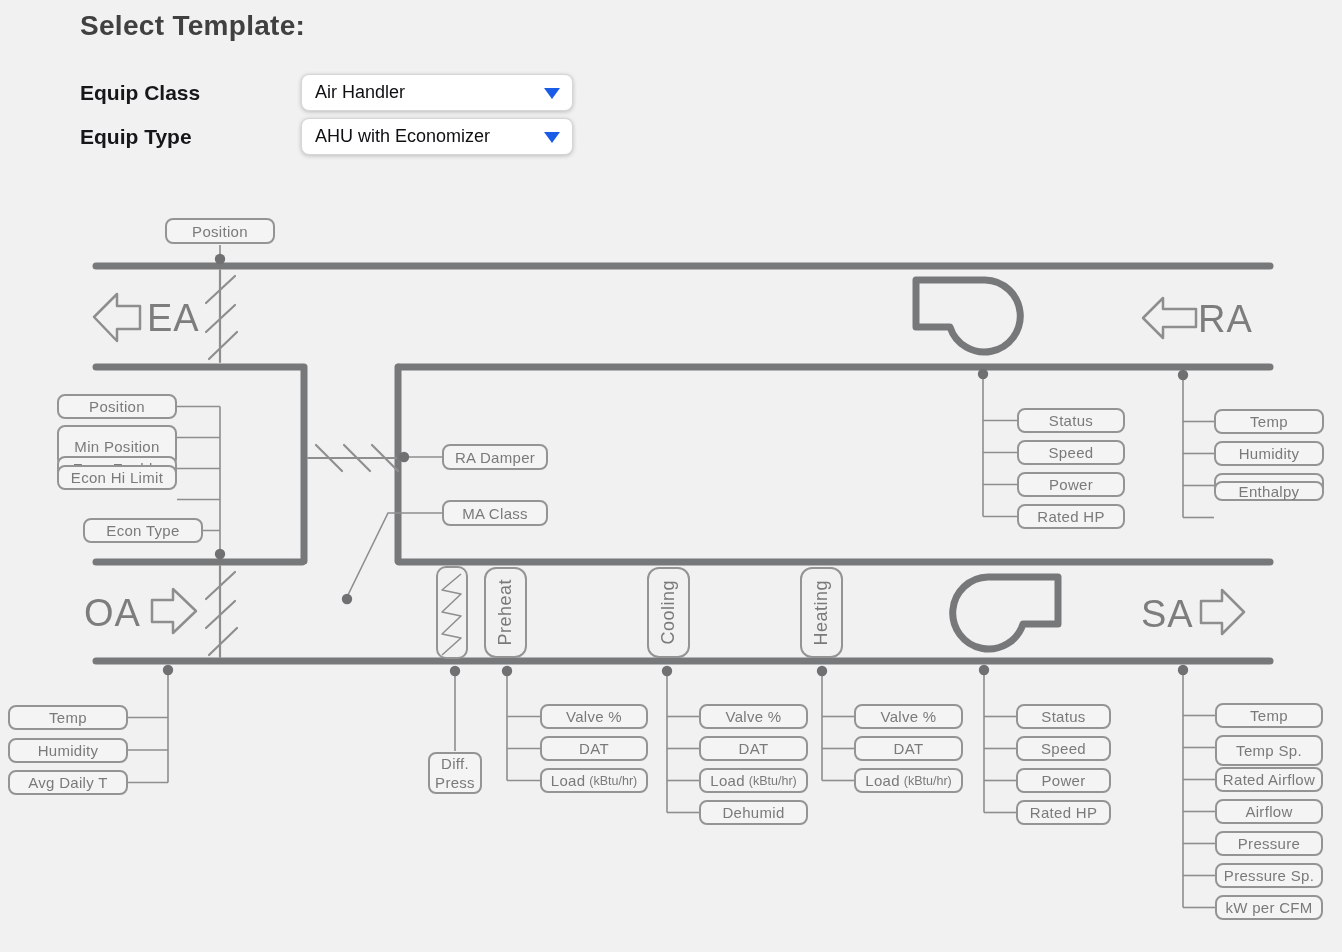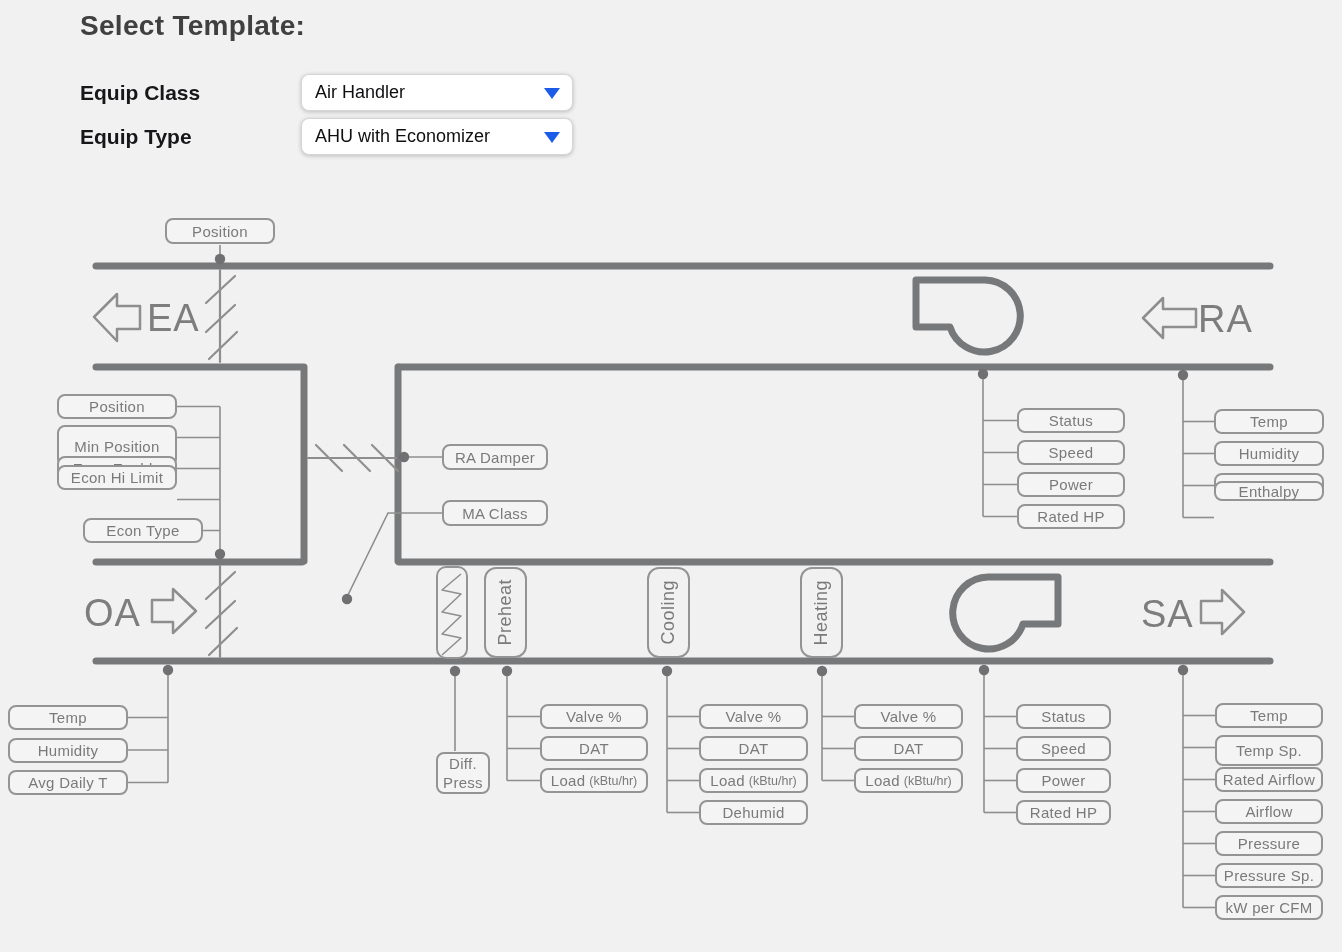--- a/index.html
+++ b/index.html
@@ -39,21 +39,21 @@
   }
 
   .chip{
     position:absolute;box-sizing:border-box;
     border:2px solid #949494;border-radius:8px;background:#f4f4f5;
     color:#7a7a7b;font-size:15px;font-weight:500;letter-spacing:.3px;
     display:flex;align-items:center;justify-content:center;
     white-space:nowrap;cursor:pointer;
   }
   .chip .small{font-size:12.5px;margin-left:4px;letter-spacing:0;}
-  .chip.multiline{flex-direction:column;line-height:1.3;white-space:normal;text-align:center;margin-left:8px;}
+  .chip.multiline{flex-direction:column;line-height:1.3;white-space:normal;text-align:center;}
   .chip.multiline span{display:block;}
 
   .vlabel{
     position:absolute;box-sizing:border-box;
     border:2px solid #949494;border-radius:12px;background:#f1f1f2;
     display:flex;align-items:center;justify-content:center;
   }
   .vlabel span{
     writing-mode:vertical-rl;transform:rotate(180deg);
     font-size:18px;color:#7a7a7b;letter-spacing:.5px;font-weight:500;

